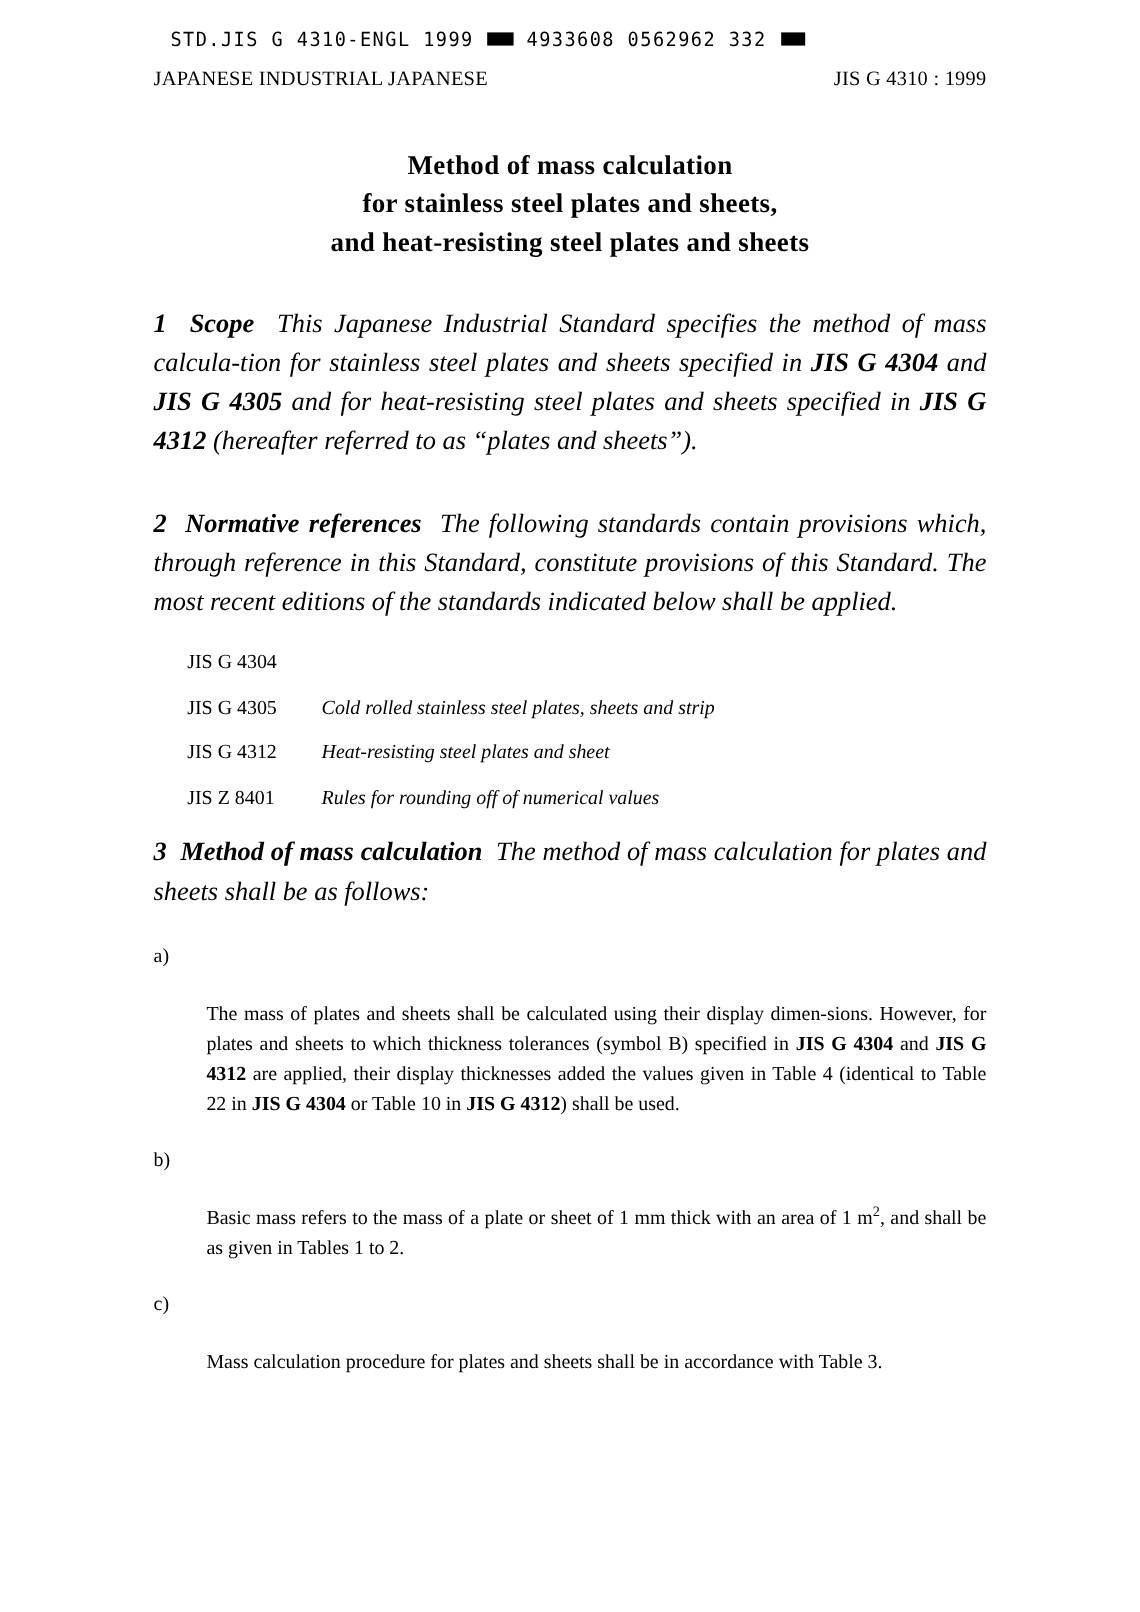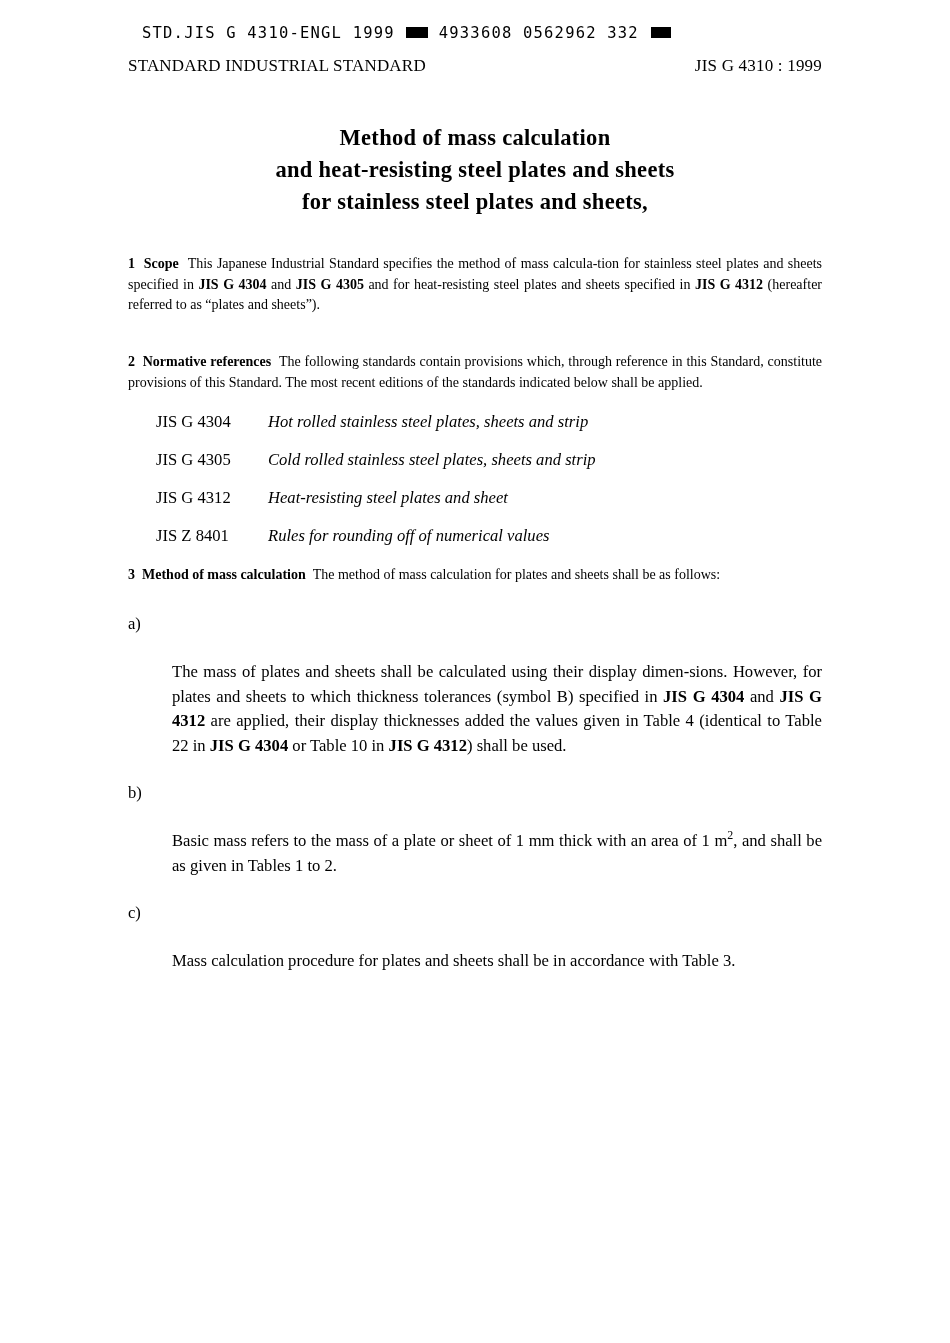--- a/index.html
+++ b/index.html
@@ -74,24 +74,25 @@
     text-align: center;
     font-weight: bold;
     font-size: 22.5px;
     line-height: 1.42;
     margin-top: 46px;
     letter-spacing: 0.3px;
   }
 
   
   .clause {
-    font-size: 14px;
+    font-size: 22px;
     line-height: 1.48;
     text-align: justify;
     margin-top: 36px;
+    font-style: italic;
   }
   .clause.tight { margin-top: 16px; }
   .clause .num { font-weight: bold; }
   .clause .head { font-weight: bold; }
   b { font-weight: bold; }
 
   .reflist {
     margin-top: 17px;
     font-size: 16.6px;
     line-height: 1.5;
@@ -137,38 +138,37 @@
   <div class="content">
 
     <div class="scanline">
       <span class="seg1">STD.JIS G 4310-ENGL 1999</span>
       <span class="blk"></span>
       <span class="seg1">4933608 0562962 332</span>
       <span class="blk small"></span>
     </div>
 
     <div class="runhead">
-      <div class="left">STANDARD INDUSTRIAL STANDARD</div>
+      <div class="left">JAPANESE INDUSTRIAL JAPANESE</div>
       <div class="right">JIS G 4310 : 1999</div>
     </div>
 
     <div class="title">
       <div>Method of mass calculation</div>
+      <div>for stainless steel plates and sheets,</div>
       <div>and heat-resisting steel plates and sheets</div>
-      <div>for stainless steel plates and sheets,</div>
     </div>
 
     <p class="clause"><span class="num">1</span>&nbsp;&nbsp;<span class="head">Scope</span>&nbsp;&nbsp;<span>This Japanese Industrial Standard specifies the method of mass calcula-tion for stainless steel plates and sheets specified in </span><b>JIS G 4304</b><span> and </span><b>JIS G 4305</b><span> and for heat-resisting steel plates and sheets specified in </span><b>JIS G 4312</b><span> (hereafter referred to as “plates and sheets”).</span></p>
 
     <p class="clause"><span class="num">2</span>&nbsp;&nbsp;<span class="head">Normative references</span>&nbsp;&nbsp;<span>The following standards contain provisions which, through reference in this Standard, constitute provisions of this Standard. The most recent editions of the standards indicated below shall be applied.</span></p>
 
     <div class="reflist">
       <div class="refrow">
         <span class="code">JIS G 4304</span>
-        <span class="ttl">Hot rolled stainless steel plates, sheets and strip</span>
       </div>
       <div class="refrow">
         <span class="code">JIS G 4305</span>
         <span class="ttl">Cold rolled stainless steel plates, sheets and strip</span>
       </div>
       <div class="refrow">
         <span class="code">JIS G 4312</span>
         <span class="ttl">Heat-resisting steel plates and sheet</span>
       </div>
       <div class="refrow">

